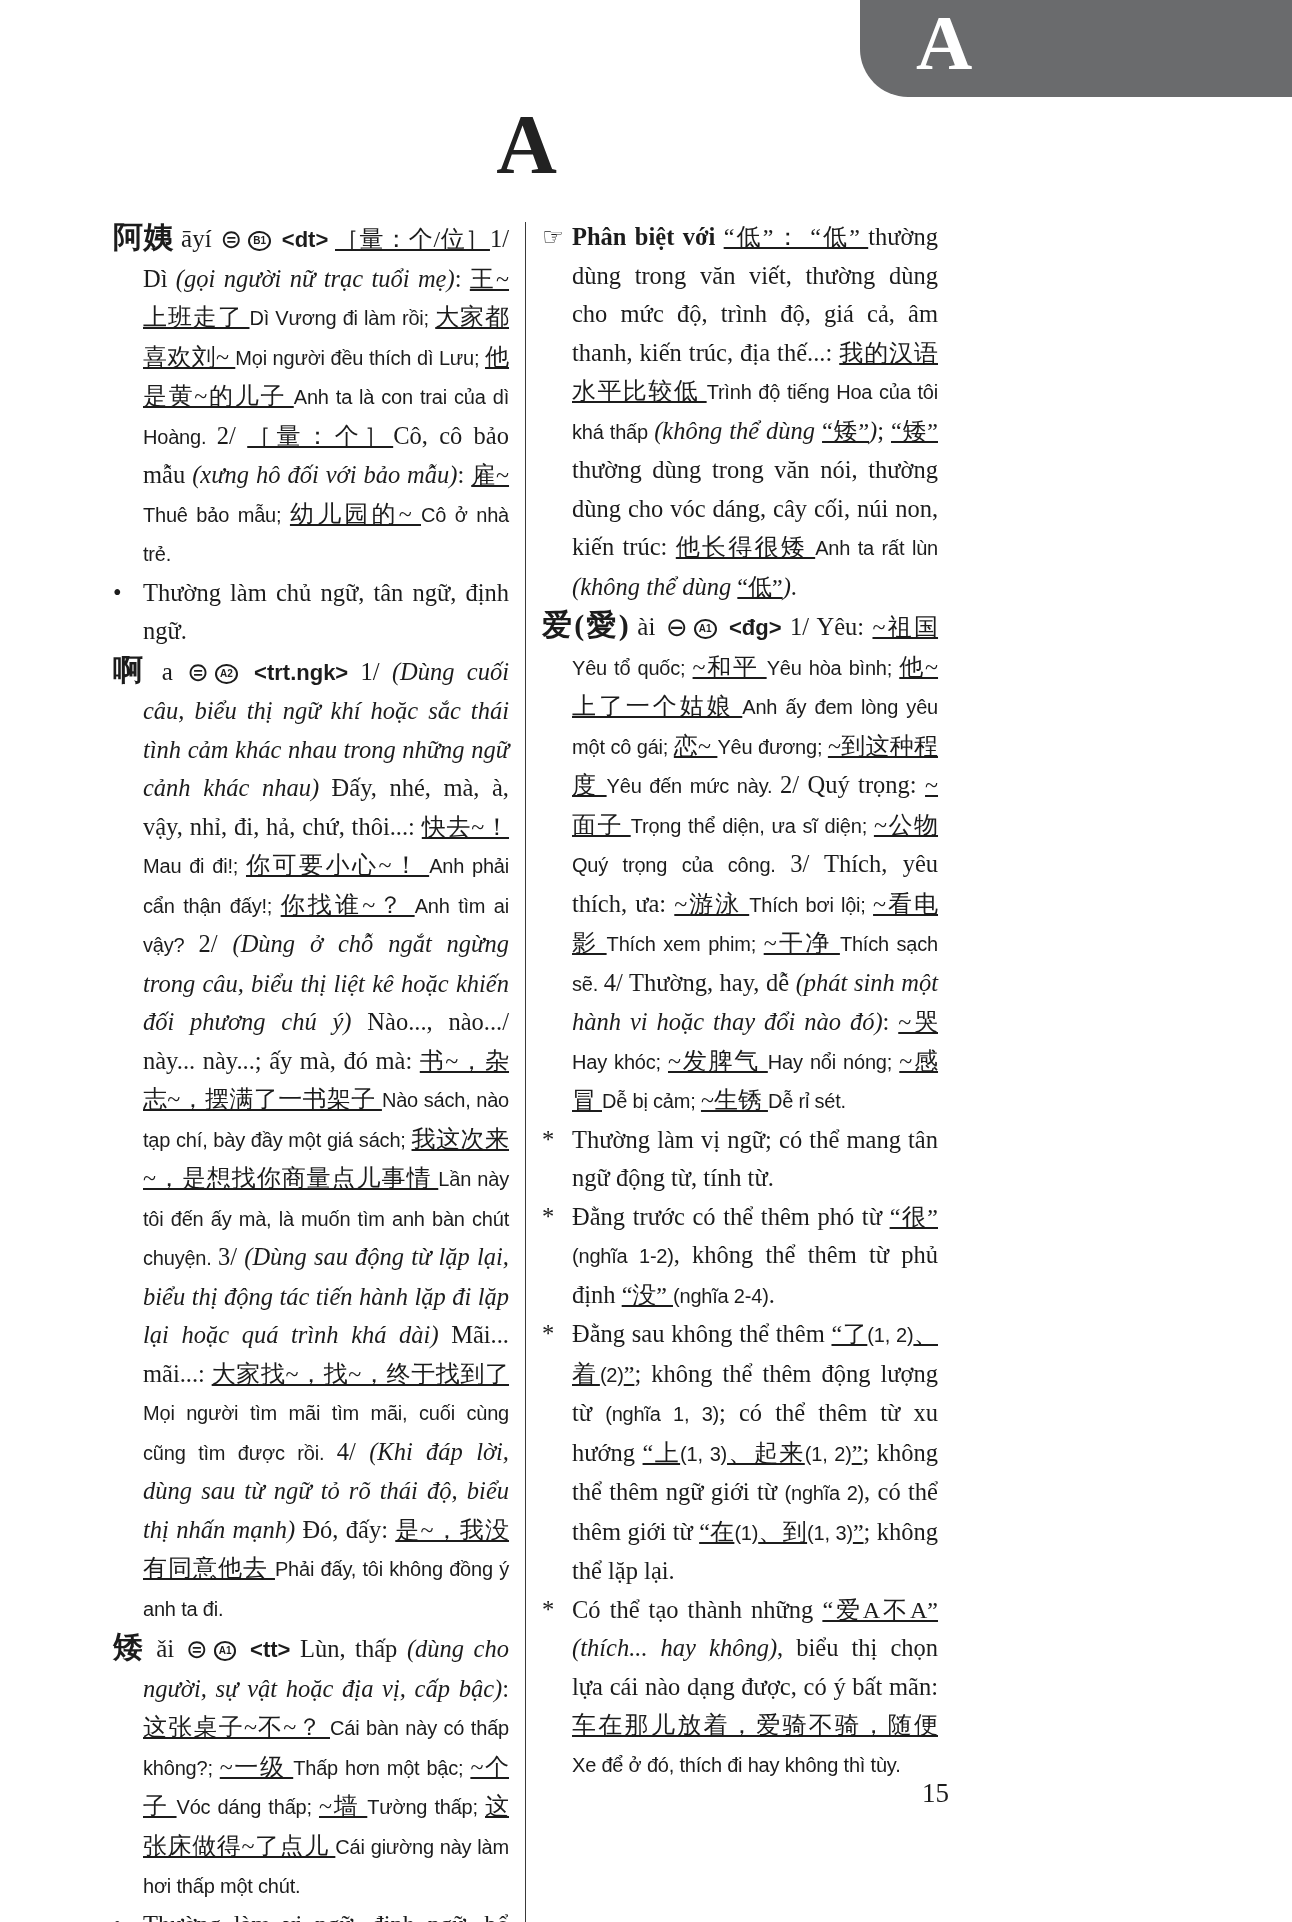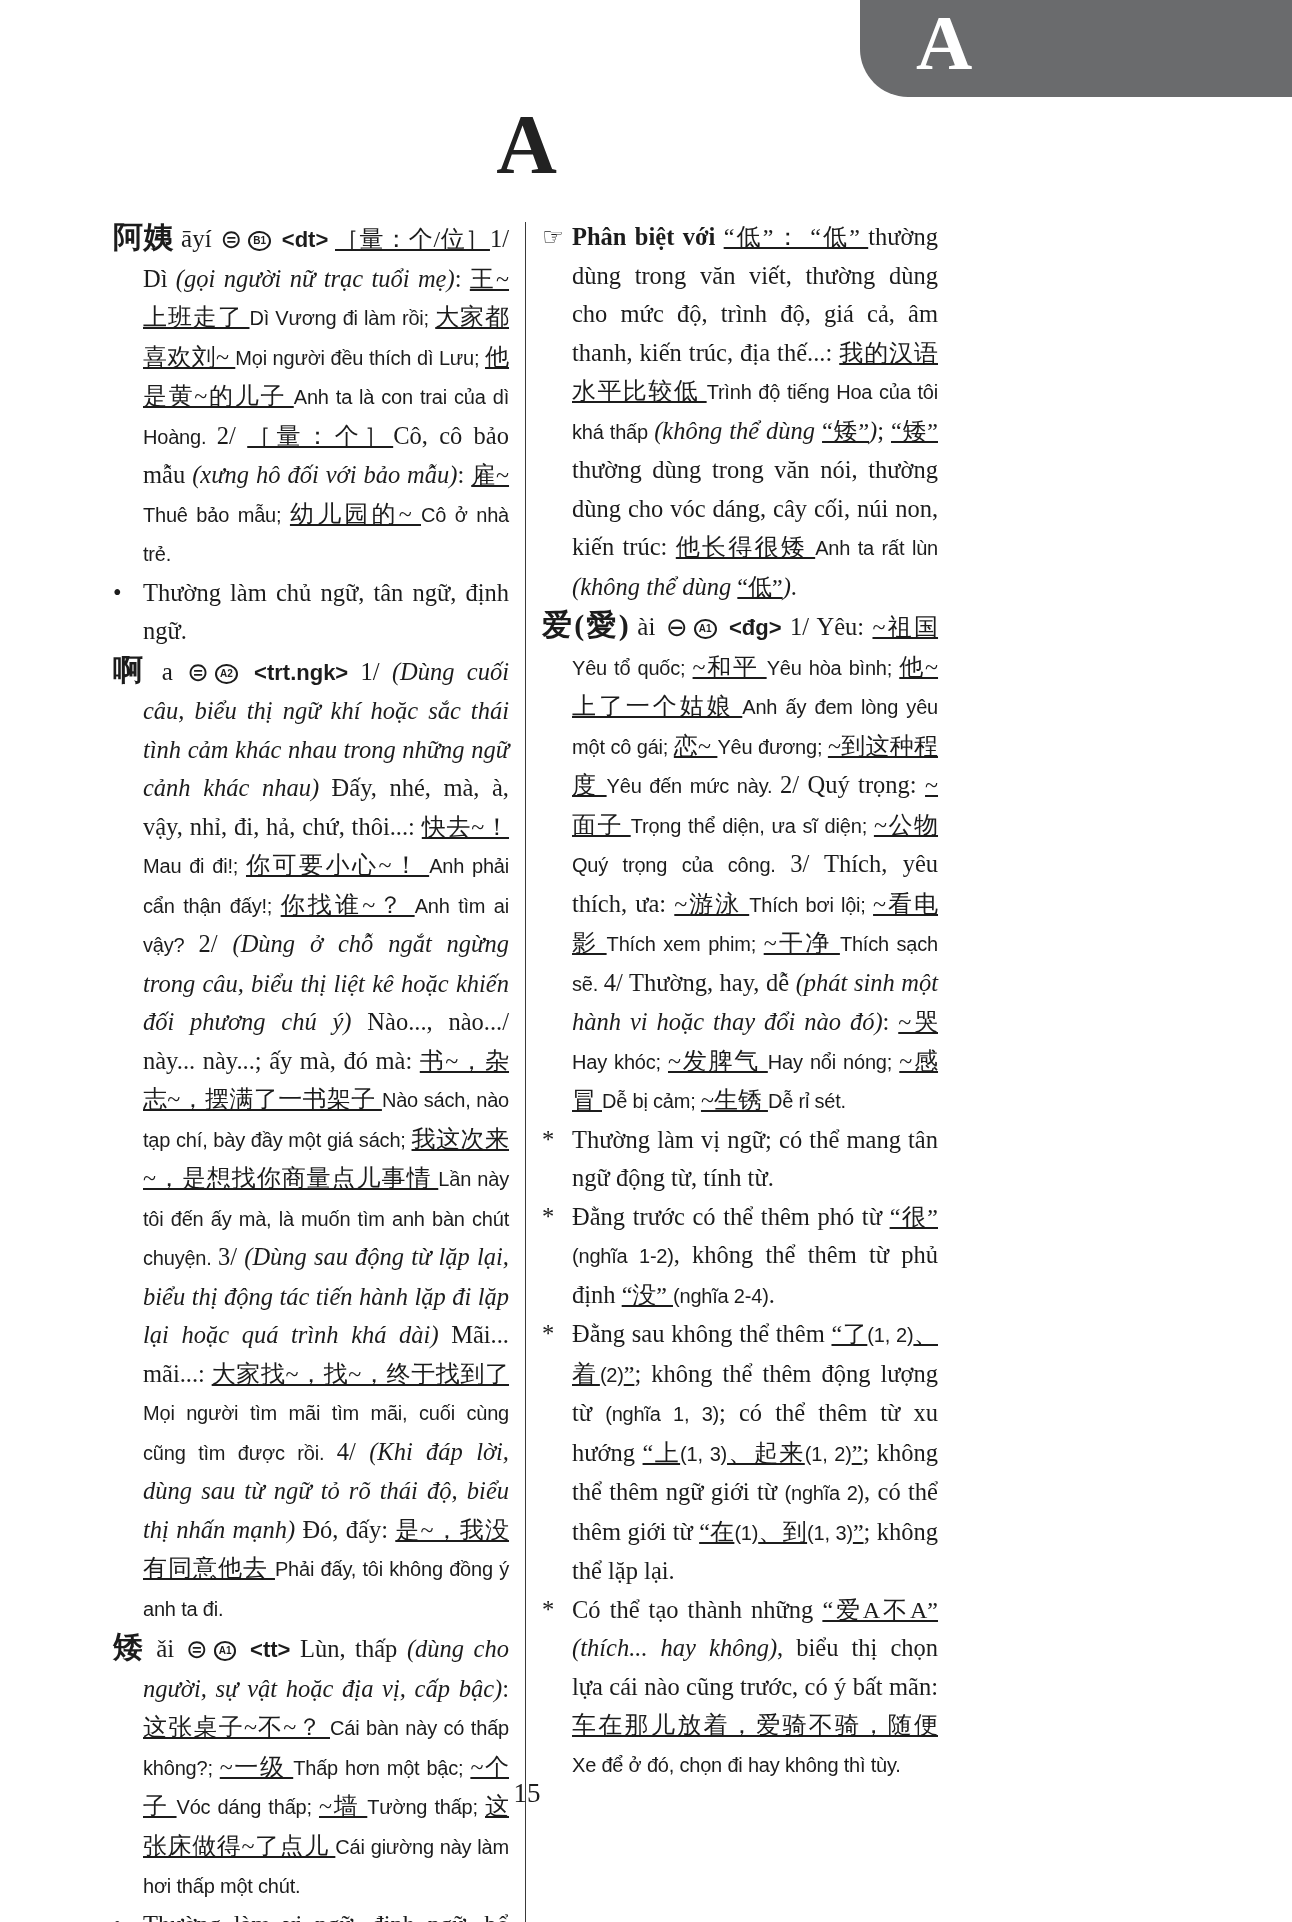--- a/index.html
+++ b/index.html
@@ -22,21 +22,21 @@
   .seg-py{font-size:25px;}
   .seg-fq{font-family:"DejaVu Sans",sans-serif;font-size:26px;vertical-align:-1px;padding:0 2px;}
   .seg-lv{display:inline-block;text-indent:0;border:2px solid #1c1c1c;border-radius:50%;font-family:"Liberation Sans",sans-serif;font-weight:bold;font-size:10px;line-height:1;padding:3px 3px;vertical-align:3px;margin:0 4px;}
   .seg-pos{font-family:"Liberation Sans",sans-serif;font-weight:bold;font-size:22px;}
   .seg-b{font-weight:bold;}
   .seg-i{font-style:italic;}
   .seg-cjk{font-size:24px;text-decoration:underline;}
   .seg-ex{font-family:"Liberation Sans",sans-serif;font-size:20px;letter-spacing:-0.2px;}
   .seg-n{}
 
-  .page-number{position:absolute;top:1778px;left:113px;width:828px;text-align:center;font-size:27px;}
+  .page-number{position:absolute;top:1778px;left:121px;width:828px;text-align:right;font-size:27px;}
 </style>
 </head>
 <body style="color: rgb(28, 28, 28);">
 
 <div class="page">
 
   <div class="corner-tab" style="background: rgb(106, 107, 109);">
     <span class="tab-letter">A</span>
   </div>
 
@@ -50,19 +50,19 @@
         <p class="block"><span class="seg-hw">矮</span><span class="seg-py"> ǎi </span><span class="seg-fq">⊜</span><span class="seg-lv">A1</span><span class="seg-pos"> &lt;tt&gt; </span><span class="seg-n">Lùn, thấp </span><span class="seg-i">(dùng cho người, sự vật hoặc địa vị, cấp bậc)</span><span class="seg-n">: </span><span class="seg-cjk">这张桌子~不~？ </span><span class="seg-ex">Cái bàn này có thấp không?; </span><span class="seg-cjk">~一级 </span><span class="seg-ex">Thấp hơn một bậc; </span><span class="seg-cjk">~个子 </span><span class="seg-ex">Vóc dáng thấp; </span><span class="seg-cjk">~墙 </span><span class="seg-ex">Tường thấp; </span><span class="seg-cjk">这张床做得~了点儿 </span><span class="seg-ex">Cái giường này làm hơi thấp một chút.</span></p>
         <p class="block"><span class="marker">•</span><span class="seg-n">Thường làm vị ngữ, định ngữ, bổ ngữ.</span></p>
       </div>
     <div class="col-divider" style="border-left-color: rgb(58, 58, 58);"></div>
     <div class="col col-right" id="col-right">
         <p class="block"><span class="marker">☞</span><span class="seg-b">Phân biệt với </span><span class="seg-cjk">“低”： “低” </span><span class="seg-n">thường dùng trong văn viết, thường dùng cho mức độ, trình độ, giá cả, âm thanh, kiến trúc, địa thế...: </span><span class="seg-cjk">我的汉语水平比较低 </span><span class="seg-ex">Trình độ tiếng Hoa của tôi khá thấp </span><span class="seg-i">(không thể dùng </span><span class="seg-cjk">“矮”</span><span class="seg-i">)</span><span class="seg-n">; </span><span class="seg-cjk">“矮” </span><span class="seg-n">thường dùng trong văn nói, thường dùng cho vóc dáng, cây cối, núi non, kiến trúc: </span><span class="seg-cjk">他长得很矮 </span><span class="seg-ex">Anh ta rất lùn </span><span class="seg-i">(không thể dùng </span><span class="seg-cjk">“低”</span><span class="seg-i">)</span><span class="seg-n">.</span></p>
         <p class="block"><span class="seg-hw">爱(愛)</span><span class="seg-py"> ài </span><span class="seg-fq">⊖</span><span class="seg-lv">A1</span><span class="seg-pos"> &lt;đg&gt; </span><span class="seg-n">1/ Yêu: </span><span class="seg-cjk">~祖国 </span><span class="seg-ex">Yêu tổ quốc; </span><span class="seg-cjk">~和平 </span><span class="seg-ex">Yêu hòa bình; </span><span class="seg-cjk">他~上了一个姑娘 </span><span class="seg-ex">Anh ấy đem lòng yêu một cô gái; </span><span class="seg-cjk">恋~ </span><span class="seg-ex">Yêu đương; </span><span class="seg-cjk">~到这种程度 </span><span class="seg-ex">Yêu đến mức này. </span><span class="seg-n">2/ Quý trọng: </span><span class="seg-cjk">~面子 </span><span class="seg-ex">Trọng thể diện, ưa sĩ diện; </span><span class="seg-cjk">~公物 </span><span class="seg-ex">Quý trọng của công. </span><span class="seg-n">3/ Thích, yêu thích, ưa: </span><span class="seg-cjk">~游泳 </span><span class="seg-ex">Thích bơi lội; </span><span class="seg-cjk">~看电影 </span><span class="seg-ex">Thích xem phim; </span><span class="seg-cjk">~干净 </span><span class="seg-ex">Thích sạch sẽ. </span><span class="seg-n">4/ Thường, hay, dễ </span><span class="seg-i">(phát sinh một hành vi hoặc thay đổi nào đó)</span><span class="seg-n">: </span><span class="seg-cjk">~哭 </span><span class="seg-ex">Hay khóc; </span><span class="seg-cjk">~发脾气 </span><span class="seg-ex">Hay nổi nóng; </span><span class="seg-cjk">~感冒 </span><span class="seg-ex">Dễ bị cảm; </span><span class="seg-cjk">~生锈 </span><span class="seg-ex">Dễ rỉ sét.</span></p>
         <p class="block"><span class="marker">*</span><span class="seg-n">Thường làm vị ngữ; có thể mang tân ngữ động từ, tính từ.</span></p>
         <p class="block"><span class="marker">*</span><span class="seg-n">Đằng trước có thể thêm phó từ </span><span class="seg-cjk">“很” </span><span class="seg-ex">(nghĩa 1-2)</span><span class="seg-n">, không thể thêm từ phủ định </span><span class="seg-cjk">“没” </span><span class="seg-ex">(nghĩa 2-4)</span><span class="seg-n">.</span></p>
         <p class="block"><span class="marker">*</span><span class="seg-n">Đằng sau không thể thêm </span><span class="seg-cjk">“了</span><span class="seg-ex">(1, 2)</span><span class="seg-cjk">、着</span><span class="seg-ex">(2)</span><span class="seg-cjk">”</span><span class="seg-n">; không thể thêm động lượng từ </span><span class="seg-ex">(nghĩa 1, 3)</span><span class="seg-n">; có thể thêm từ xu hướng </span><span class="seg-cjk">“上</span><span class="seg-ex">(1, 3)</span><span class="seg-cjk">、起来</span><span class="seg-ex">(1, 2)</span><span class="seg-cjk">”</span><span class="seg-n">; không thể thêm ngữ giới từ </span><span class="seg-ex">(nghĩa 2)</span><span class="seg-n">, có thể thêm giới từ </span><span class="seg-cjk">“在</span><span class="seg-ex">(1)</span><span class="seg-cjk">、到</span><span class="seg-ex">(1, 3)</span><span class="seg-cjk">”</span><span class="seg-n">; không thể lặp lại.</span></p>
-        <p class="block"><span class="marker">*</span><span class="seg-n">Có thể tạo thành những </span><span class="seg-cjk">“爱A不A” </span><span class="seg-i">(thích... hay không)</span><span class="seg-n">, biểu thị chọn lựa cái nào cũng trước, có ý bất mãn: </span><span class="seg-cjk">车在那儿放着，爱骑不骑，随便 </span><span class="seg-ex">Xe để ở đó, chọn đi hay không thì tùy.</span></p>
+        <p class="block"><span class="marker">*</span><span class="seg-n">Có thể tạo thành những </span><span class="seg-cjk">“爱A不A” </span><span class="seg-i">(thích... hay không)</span><span class="seg-n">, biểu thị chọn lựa cái nào dạng được, có ý bất mãn: </span><span class="seg-cjk">车在那儿放着，爱骑不骑，随便 </span><span class="seg-ex">Xe để ở đó, thích đi hay không thì tùy.</span></p>
       </div>
   </div>
 
   <div class="page-number">15</div>
 
 </div>
 
 </body></html>

